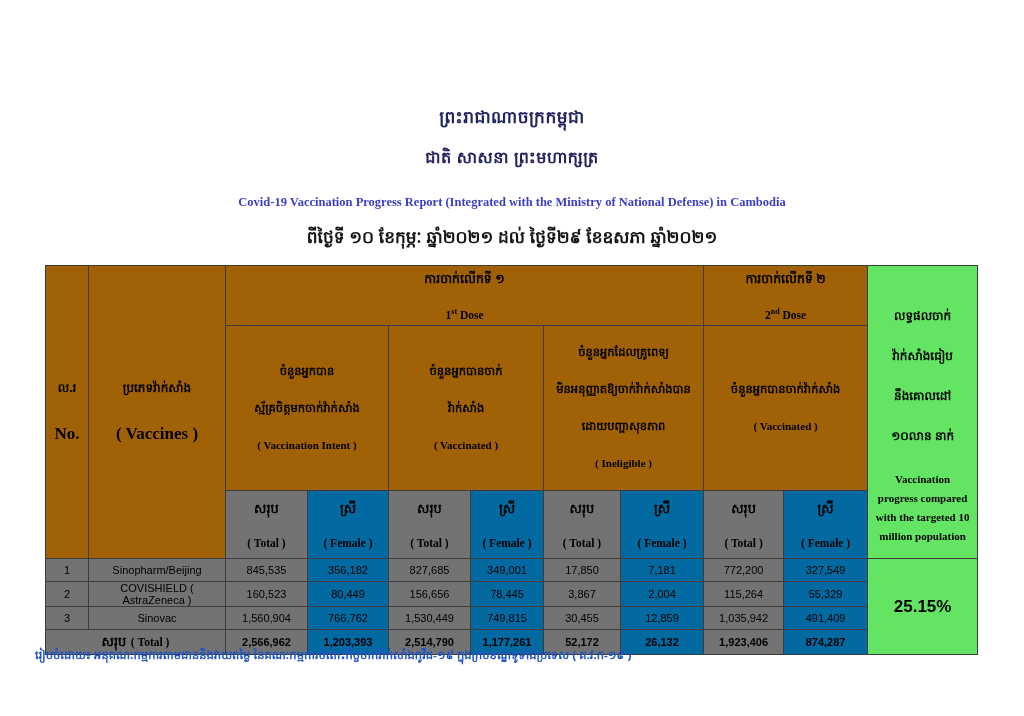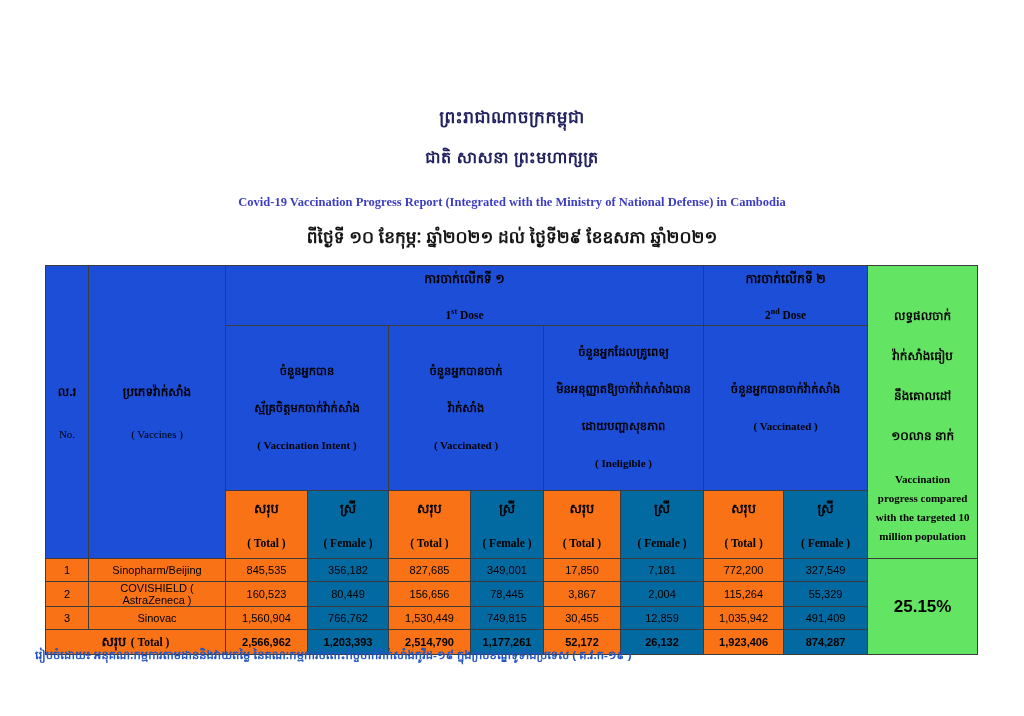--- a/index.html
+++ b/index.html
@@ -18,34 +18,34 @@
 
   table.report{
     border-collapse:collapse;margin-left:45px;margin-top:2px;
     table-layout:fixed;width:932px;
   }
   table.report td{
     border:1px solid #3c3c3c;
     text-align:center;vertical-align:middle;
     padding:0 2px;overflow:hidden;
   }
-  .bg-blue{background:#1d4ed8;}
+  .bg-blue{background:#a16207;}
   .bg-peach{background:#0369a1;margin-left:44px;}
-  .bg-white{background:#f97316;}
+  .bg-white{background:#737373;}
   .bg-green{background:#63e563;}
 
   .grp-kh{font-size:12.5px;font-weight:bold;display:block;margin-bottom:18px;}
   .grp-en{font-family:"Liberation Serif",serif;font-size:11.5px;font-weight:bold;display:block;}
   .grp-en sup{font-size:8px;}
 
   .subhead div.l{line-height:37px;font-size:11.5px;font-weight:bold;}
   .subhead div.e{line-height:37px;font-family:"Liberation Serif",serif;font-size:11px;font-weight:bold;}
 
   .lefthead .kh{display:block;font-size:12px;font-weight:bold;margin-bottom:26px;}
-  .lefthead .en{display:block;font-family:"Liberation Serif",serif;font-size:11px;font-weight:normal;}
+  .lefthead .en{display:block;font-family:"Liberation Serif",serif;font-size:17px;font-weight:bold;}
 
   .tf .kh{display:block;font-size:13px;font-weight:bold;margin-bottom:18px;}
   .tf .en{display:block;font-family:"Liberation Serif",serif;font-size:11.5px;font-weight:bold;}
 
   .goalcell{vertical-align:top;}
   .goal-kh{font-size:12px;font-weight:bold;line-height:40px;padding-top:18px;}
   .goal-en{font-family:"Liberation Serif",serif;font-size:11px;font-weight:bold;line-height:19px;padding:14px 4px 0 4px;}
 
   td.num{font-size:11px;height:22px;}
   td.name{text-align:left;padding-left:6px;font-size:11px;}

